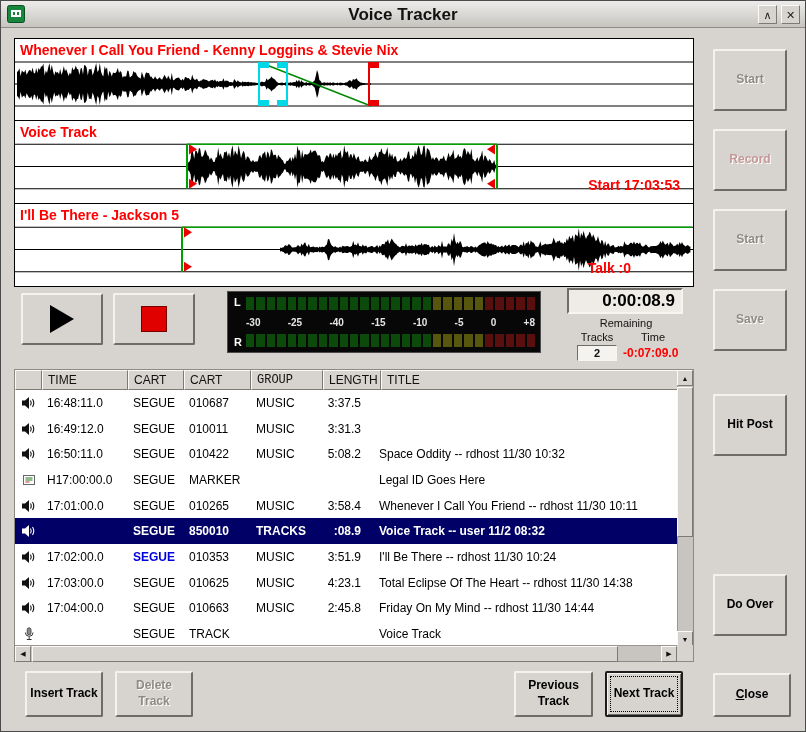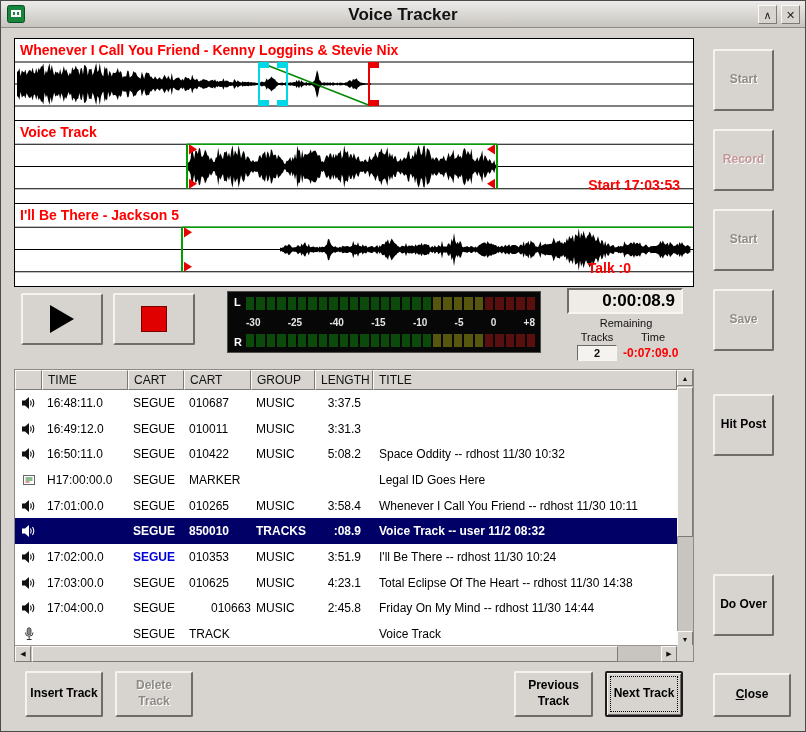--- a/index.html
+++ b/index.html
@@ -121,21 +121,21 @@
   .corner { position:absolute; right:0; bottom:0; width:16px; height:16px; background:#d7d4cf; }
 
   
   .side-btn, .bottom-btn {
     position:absolute; background:#d7d4cf; color:#000; font-weight:bold; font-size:12px;
     font-family:"Liberation Sans", sans-serif;
     border:2px solid; border-color:#f4f2ef #6f6c68 #6f6c68 #f4f2ef; border-radius:2px;
     display:flex; align-items:center; justify-content:center; text-align:center;
     padding:2px; line-height:1.3;
   }
-  .side-btn { left:712px; width:61px; height:62px; }
+  .side-btn { left:712px; width:74px; height:62px; }
   .bottom-btn { top:670px; width:78px; height:46px; }
   .side-btn:disabled, .bottom-btn:disabled { color:#8e8b86; text-shadow:1px 1px 0 #ffffff; }
   .side-btn.record:disabled { color:#c49898; }
   .bottom-btn.focused {
     border-color:#1d1d1d;
     box-shadow:inset 1px 1px 0 #f4f2ef, inset -1px -1px 0 #6f6c68;
     outline:1px dotted #000; outline-offset:-6px;
   }
 </style>
 </head>
@@ -299,21 +299,21 @@
   <div class="rem-box">2</div>
   <div class="rem-time">-0:07:09.0</div>
 </div>
 
 <div class="log">
   <div class="log-head" id="log-head">
       <div class="hcell" style="width: 27px;"></div>
       <div class="hcell" style="width: 86px;">TIME</div>
       <div class="hcell" style="width: 56px;">CART</div>
       <div class="hcell" style="width: 67px;">CART</div>
-      <div class="hcell" style="width: 64px;">GROUP</div>
+      <div class="hcell" style="width: 72px; font-family: Liberation Mono, monospace;">GROUP</div>
       <div class="hcell" style="width: 58px;">LENGTH</div>
       <div class="hcell" style="width: 304px;">TITLE</div>
     </div>
   <div class="log-body" id="log-body">
       <div class="log-row">
         <div class="cell c-icon" style="width: 27px;">
           <svg width="15" height="14" viewBox="0 0 15 14">
             <polygon points="1,4.5 4,4.5 8,1 8,13 4,9.5 1,9.5" fill="#111111"></polygon>
             <path d="M9.5 4.5 Q11 7 9.5 9.5 M11.5 3 Q14 7 11.5 11" stroke="#111111" fill="none" stroke-width="1.1"></path>
           </svg>
@@ -425,21 +425,21 @@
       </div>
       <div class="log-row">
         <div class="cell c-icon" style="width: 27px;">
           <svg width="15" height="14" viewBox="0 0 15 14">
             <polygon points="1,4.5 4,4.5 8,1 8,13 4,9.5 1,9.5" fill="#111111"></polygon>
             <path d="M9.5 4.5 Q11 7 9.5 9.5 M11.5 3 Q14 7 11.5 11" stroke="#111111" fill="none" stroke-width="1.1"></path>
           </svg>
         </div>
         <div class="cell c-time" style="width: 86px;">17:04:00.0</div>
         <div class="cell c-trans" style="width: 56px;">SEGUE</div>
-        <div class="cell c-cart" style="width: 67px; text-align: right;">010663</div>
+        <div class="cell c-cart" style="width: 67px;">010663</div>
         <div class="cell c-group" style="width: 64px;">MUSIC</div>
         <div class="cell c-length" style="width: 58px;">2:45.8</div>
         <div class="cell c-title" style="width: 304px;">Friday On My Mind -- rdhost 11/30 14:44</div>
       </div>
       <div class="log-row">
         <div class="cell c-icon" style="width: 27px;">
           <svg width="14" height="14">
             <rect x="5.2" y="0.8" width="3.8" height="7" rx="1.9" fill="#8a8a8a" stroke="#333" stroke-width="0.8"></rect>
             <path d="M3.4 5.5 a3.8 3.8 0 0 0 7.6 0" fill="none" stroke="#333"></path>
             <line x1="7.2" y1="9.8" x2="7.2" y2="12" stroke="#333"></line>

